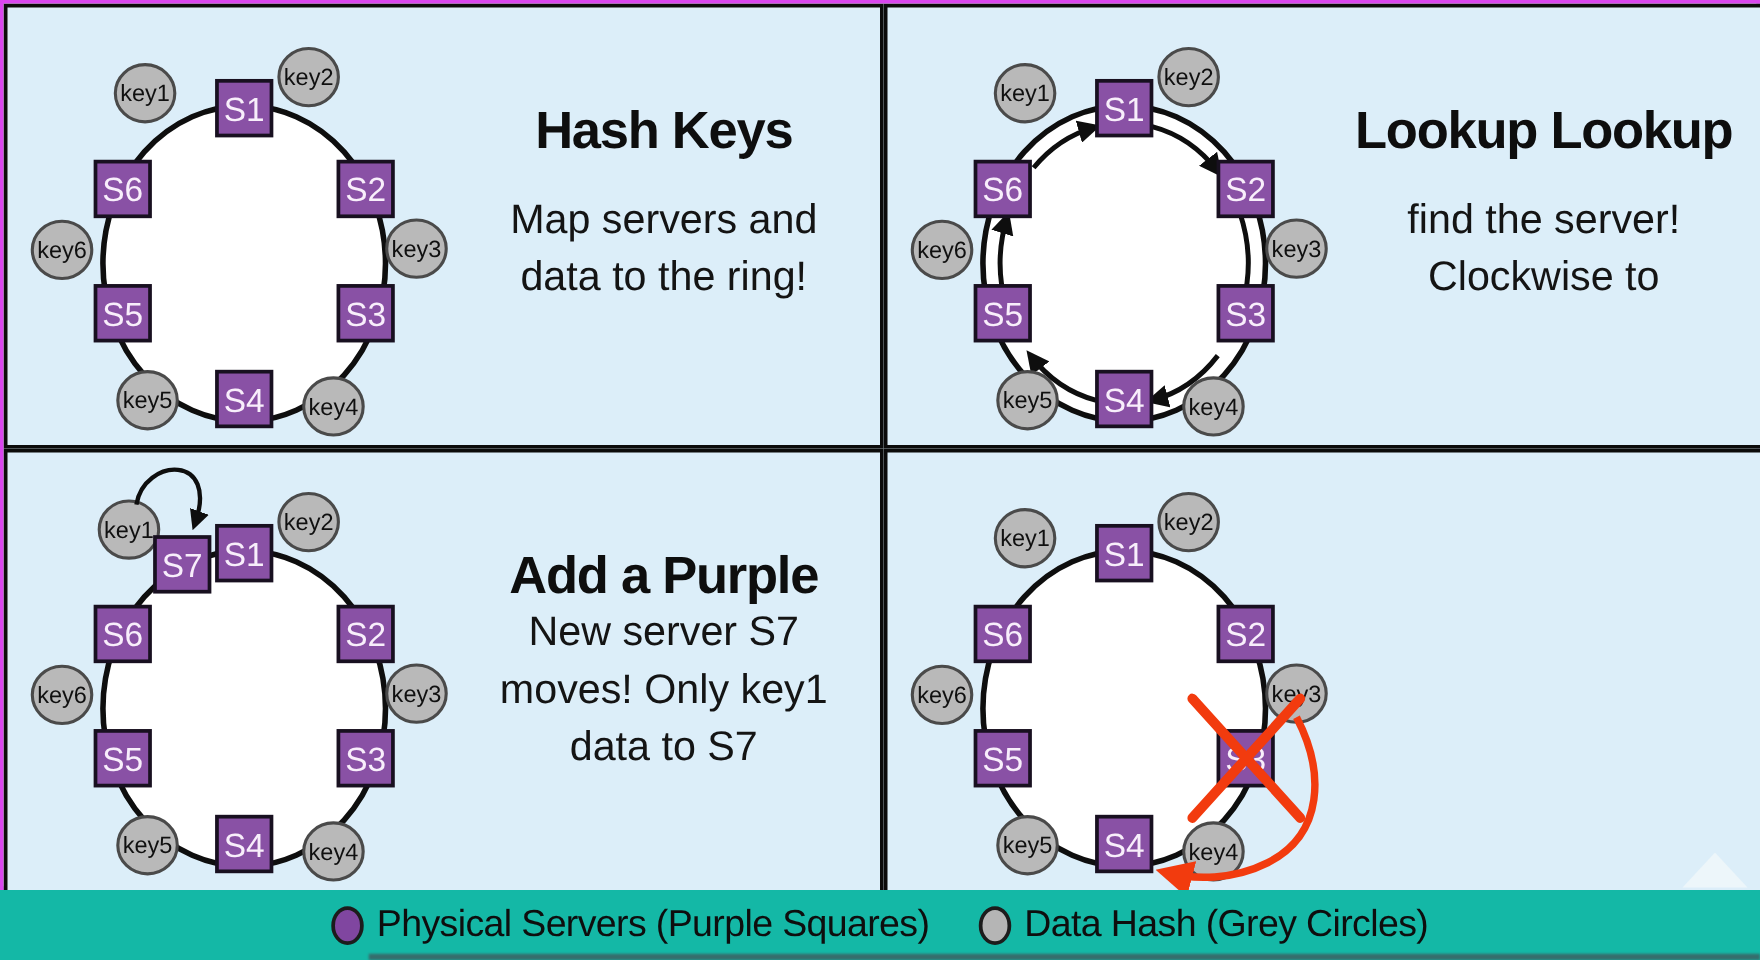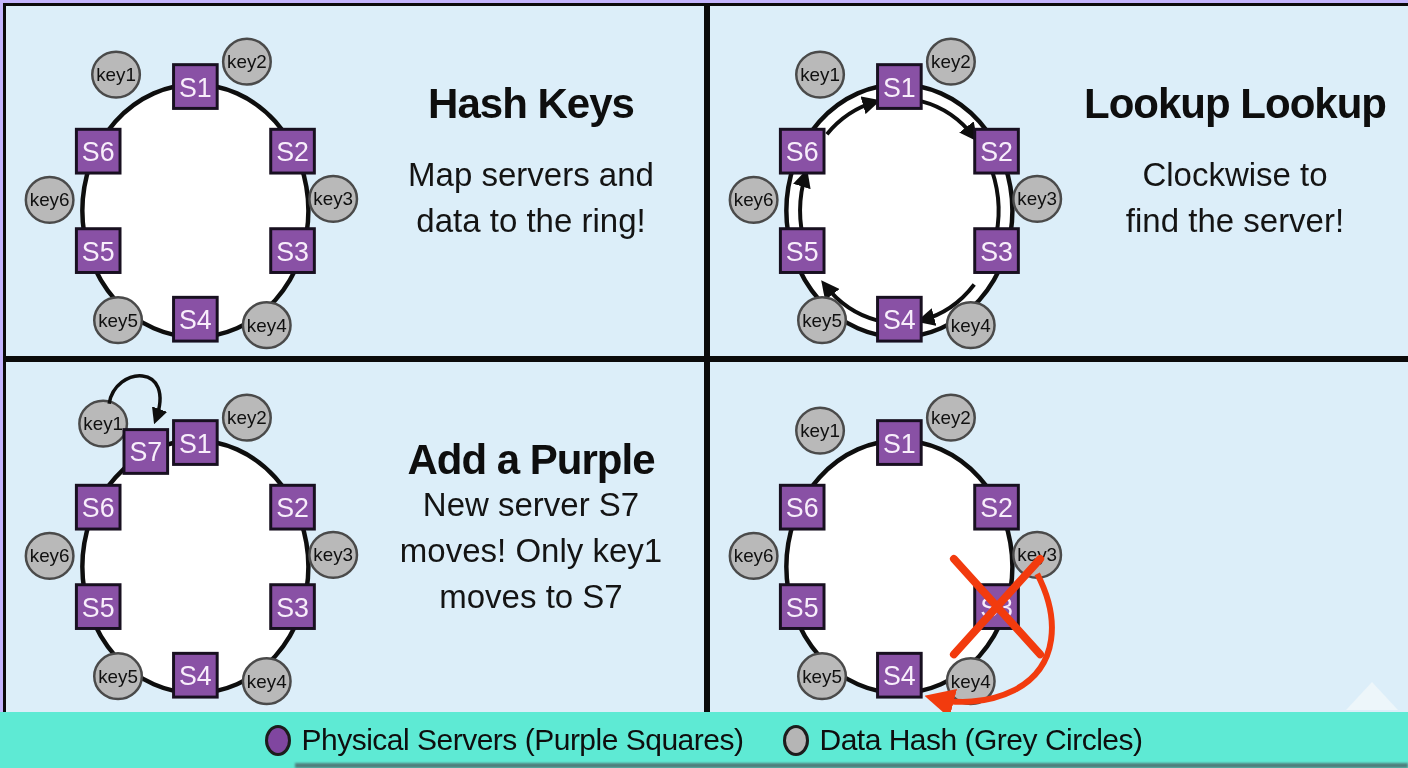--- a/index.html
+++ b/index.html
@@ -9,37 +9,37 @@
   }
   .grid{
     position:absolute;left:0;top:0;width:1408px;height:712px;
     display:grid;grid-template-columns:704px 704px;grid-template-rows:356px 356px;
     box-sizing:border-box;
   }
   .panel{
     position:relative;box-sizing:border-box;
     border:3px solid #0b0b0b;background:#dceef9;overflow:hidden;
   }
-  .grid{border:3px solid #c4b5fd;}
+  .grid{border:3px solid #d946ef;}
   .panel svg{position:absolute;left:0;top:0;width:100%;height:100%;}
   .panel-title{
     position:absolute;left:352px;width:346px;top:26px;
     text-align:center;font-size:42px;font-weight:bold;color:#0e0e0e;
     white-space:nowrap;letter-spacing:-1px;margin-top:48px;
   }
   .panel-desc{
     position:absolute;left:352px;width:346px;
     text-align:center;font-size:33px;color:#141414;line-height:46px;
   }
   .row-top .panel-desc{top:146px;}
   .row-bottom .panel-desc{top:120px;}
   svg text{font-family:"Liberation Sans",sans-serif;}
   .legend{
     position:absolute;left:0;top:712px;width:1408px;height:56px;
-    background:#5eead4;display:flex;align-items:center;justify-content:center;gap:40px;
+    background:#14b8a6;display:flex;align-items:center;justify-content:center;gap:40px;
   }
   .legend-item{display:flex;align-items:center;gap:10px;}
   .legend-swatch{width:26px;height:31px;border-radius:50%;border:3px solid #1c1c1c;box-sizing:border-box;}
   .legend-label{font-size:30px;color:#0e0e0e;letter-spacing:-0.5px;}
   .bottom-smudge{
     position:absolute;left:295px;right:0;bottom:0;height:5px;
     background:#474750;opacity:.65;filter:blur(1px);
   }
   .watermark{
     position:absolute;right:10px;bottom:2px;width:0;height:0;
@@ -181,22 +181,22 @@
           <rect x="71" y="224" width="44" height="44" fill="#8951a5" stroke="#181020" stroke-width="3"></rect>
           <text x="93" y="247" text-anchor="middle" dominant-baseline="central" font-size="27" fill="#f8eefb">S5</text>
         </g>
         <g>
           <rect x="71" y="124" width="44" height="44" fill="#8951a5" stroke="#181020" stroke-width="3"></rect>
           <text x="93" y="147" text-anchor="middle" dominant-baseline="central" font-size="27" fill="#f8eefb">S6</text>
         </g>
       </svg>
     <h2 class="panel-title">Lookup Lookup</h2>
     <div class="panel-desc">
+      <div>find the server!</div>
       <div>Clockwise to</div>
-      <div>find the server!</div>
       <div></div>
     </div>
   </div>
 
   <div class="panel row-bottom">
     <svg viewBox="0 0 704 352" preserveAspectRatio="none">
         <defs>
           <marker id="add-a-server-ab" viewBox="0 0 10 10" refX="7" refY="5" markerWidth="4.6" markerHeight="4.6" orient="auto">
             <path d="M0,0 L10,5 L0,10 z" fill="#0e0e0e"></path>
           </marker>
@@ -256,21 +256,21 @@
         <g>
           <rect x="119" y="68" width="44" height="44" fill="#8951a5" stroke="#181020" stroke-width="3"></rect>
           <text x="141" y="91" text-anchor="middle" dominant-baseline="central" font-size="27" fill="#f8eefb">S7</text>
         </g>
         <path d="M 104,42 C 110,4 172,0 151,58" fill="none" stroke="#0e0e0e" stroke-width="3.5" marker-end="url(#add-a-server-ab)"></path>
       </svg>
     <h2 class="panel-title">Add a Purple</h2>
     <div class="panel-desc">
       <div>New server S7</div>
       <div>moves! Only key1</div>
-      <div>moves to S7</div>
+      <div>data to S7</div>
     </div>
   </div>
 
   <div class="panel row-bottom">
     <svg viewBox="0 0 704 352" preserveAspectRatio="none">
         <defs>
           <marker id="remove-a-server-ab" viewBox="0 0 10 10" refX="7" refY="5" markerWidth="4.6" markerHeight="4.6" orient="auto">
             <path d="M0,0 L10,5 L0,10 z" fill="#0e0e0e"></path>
           </marker>
           <marker id="remove-a-server-ar" viewBox="0 0 10 10" refX="7" refY="5" markerWidth="5" markerHeight="5" orient="auto">

